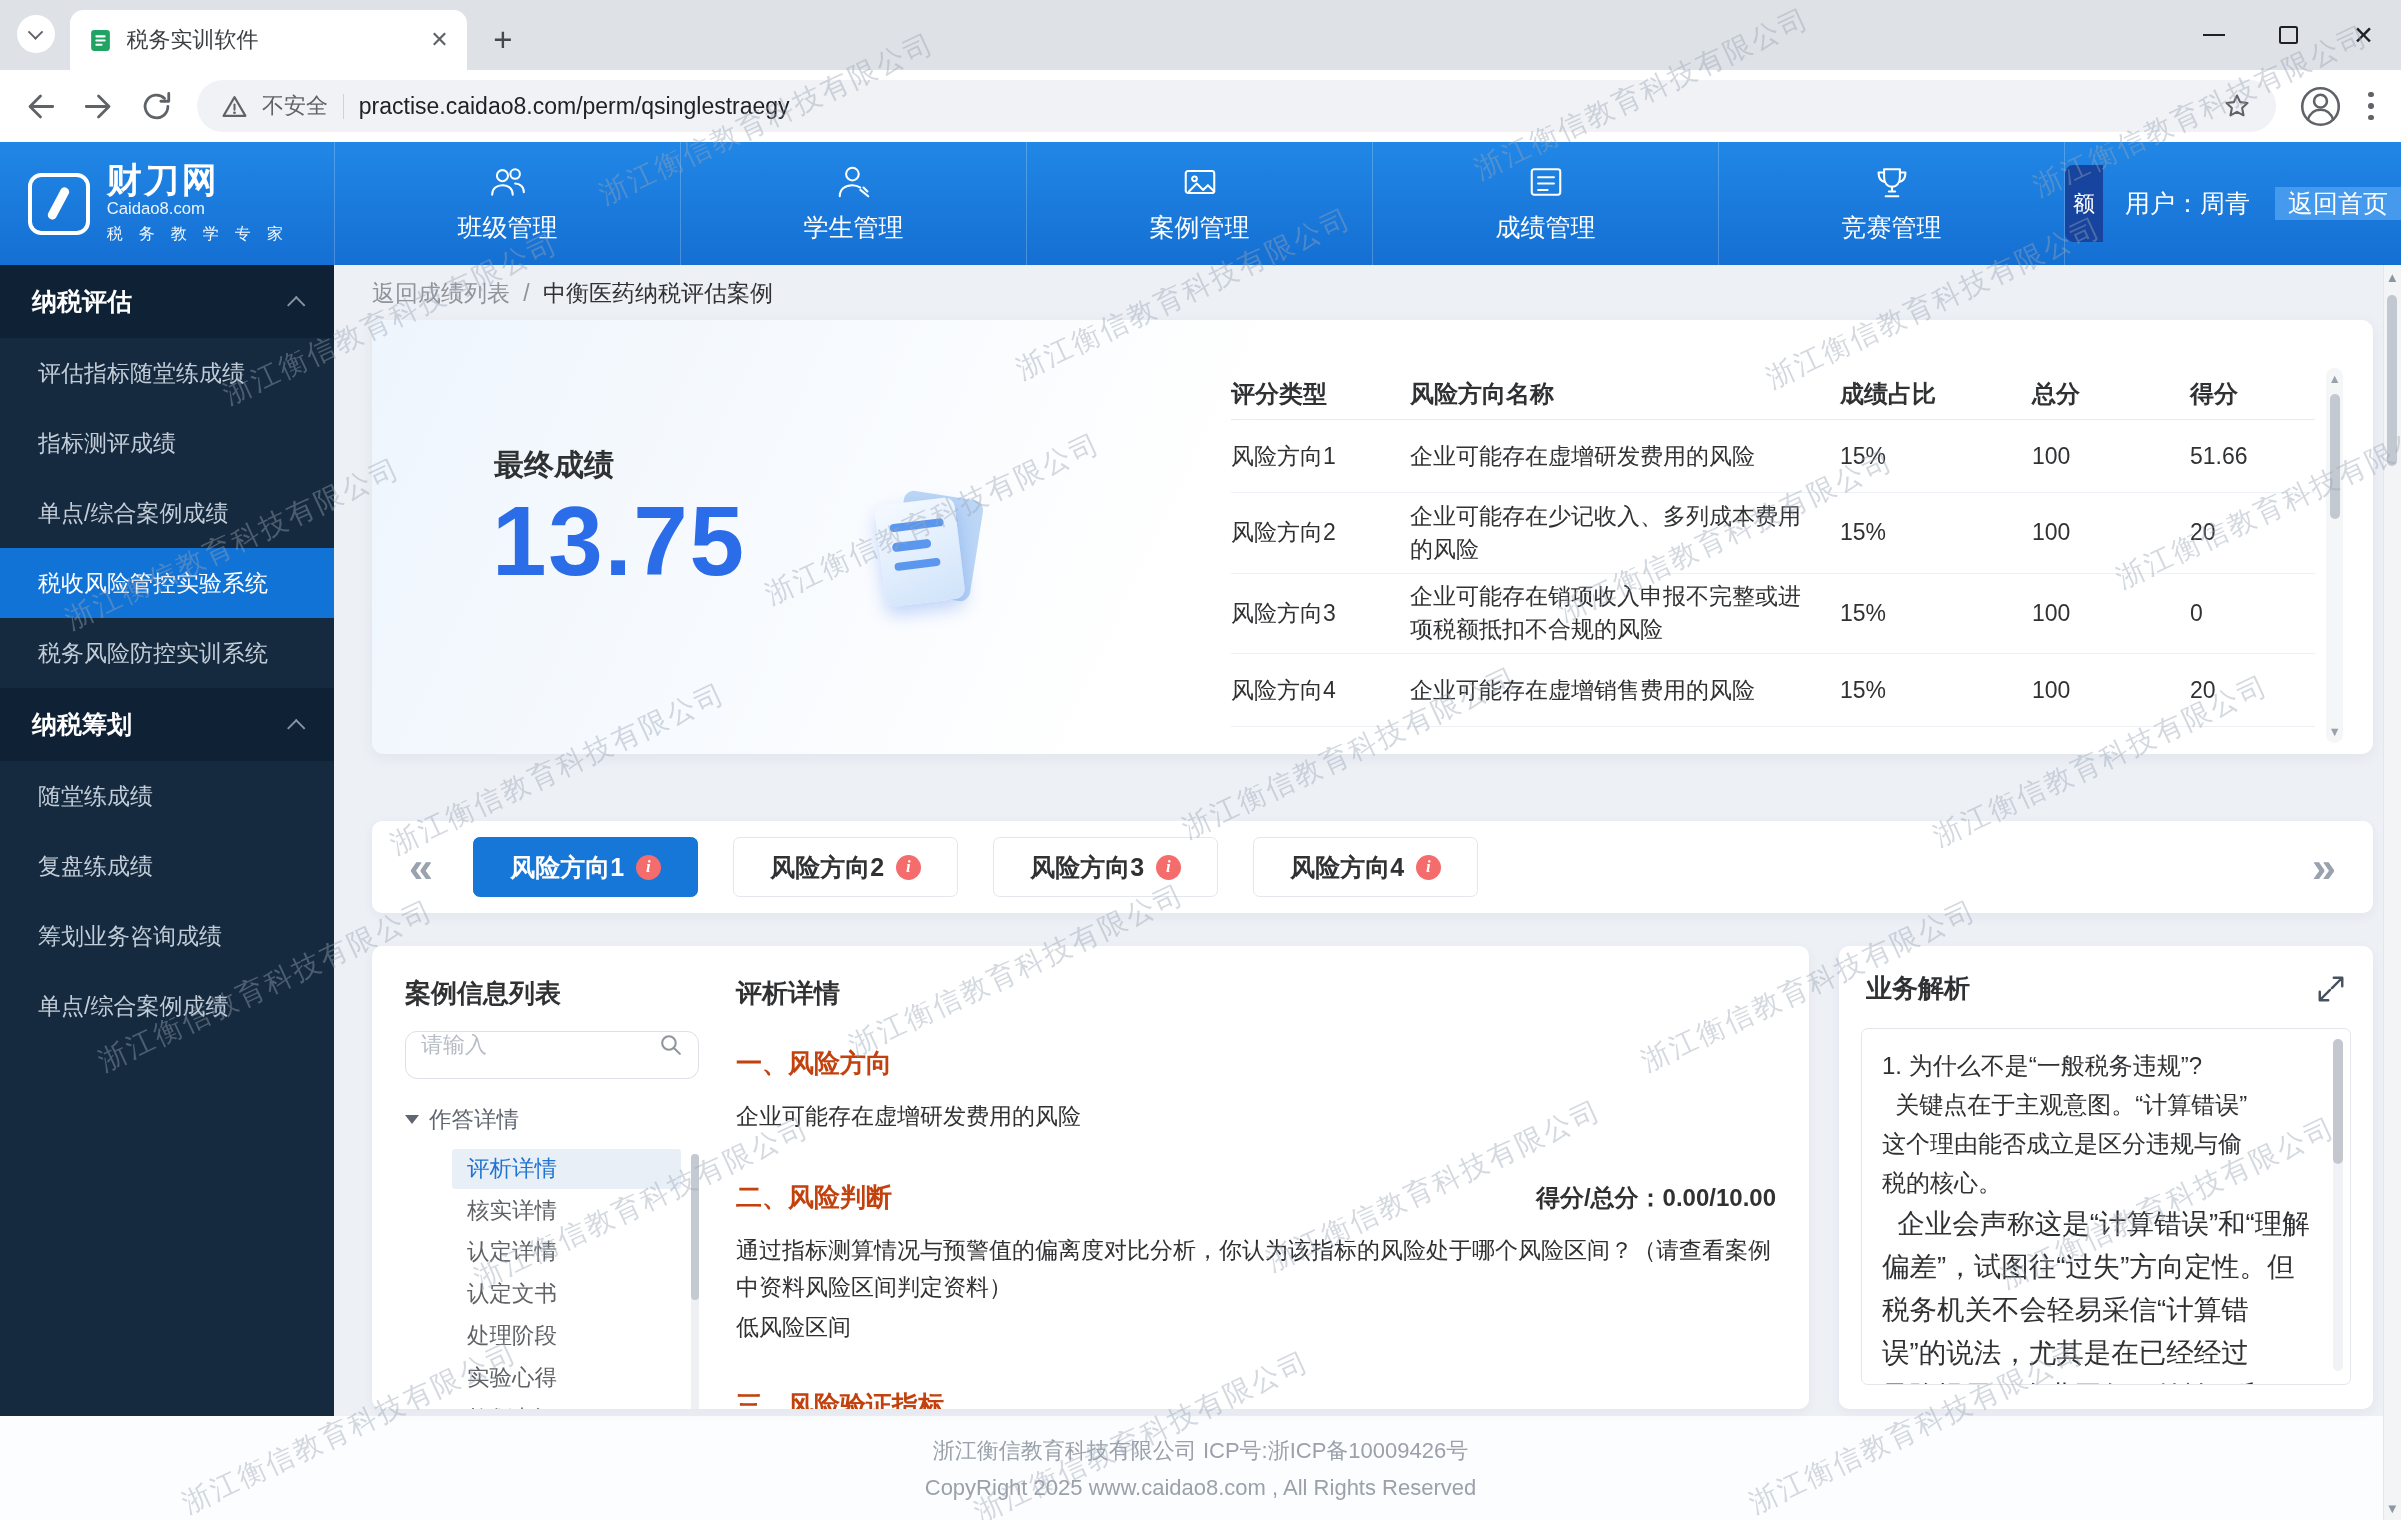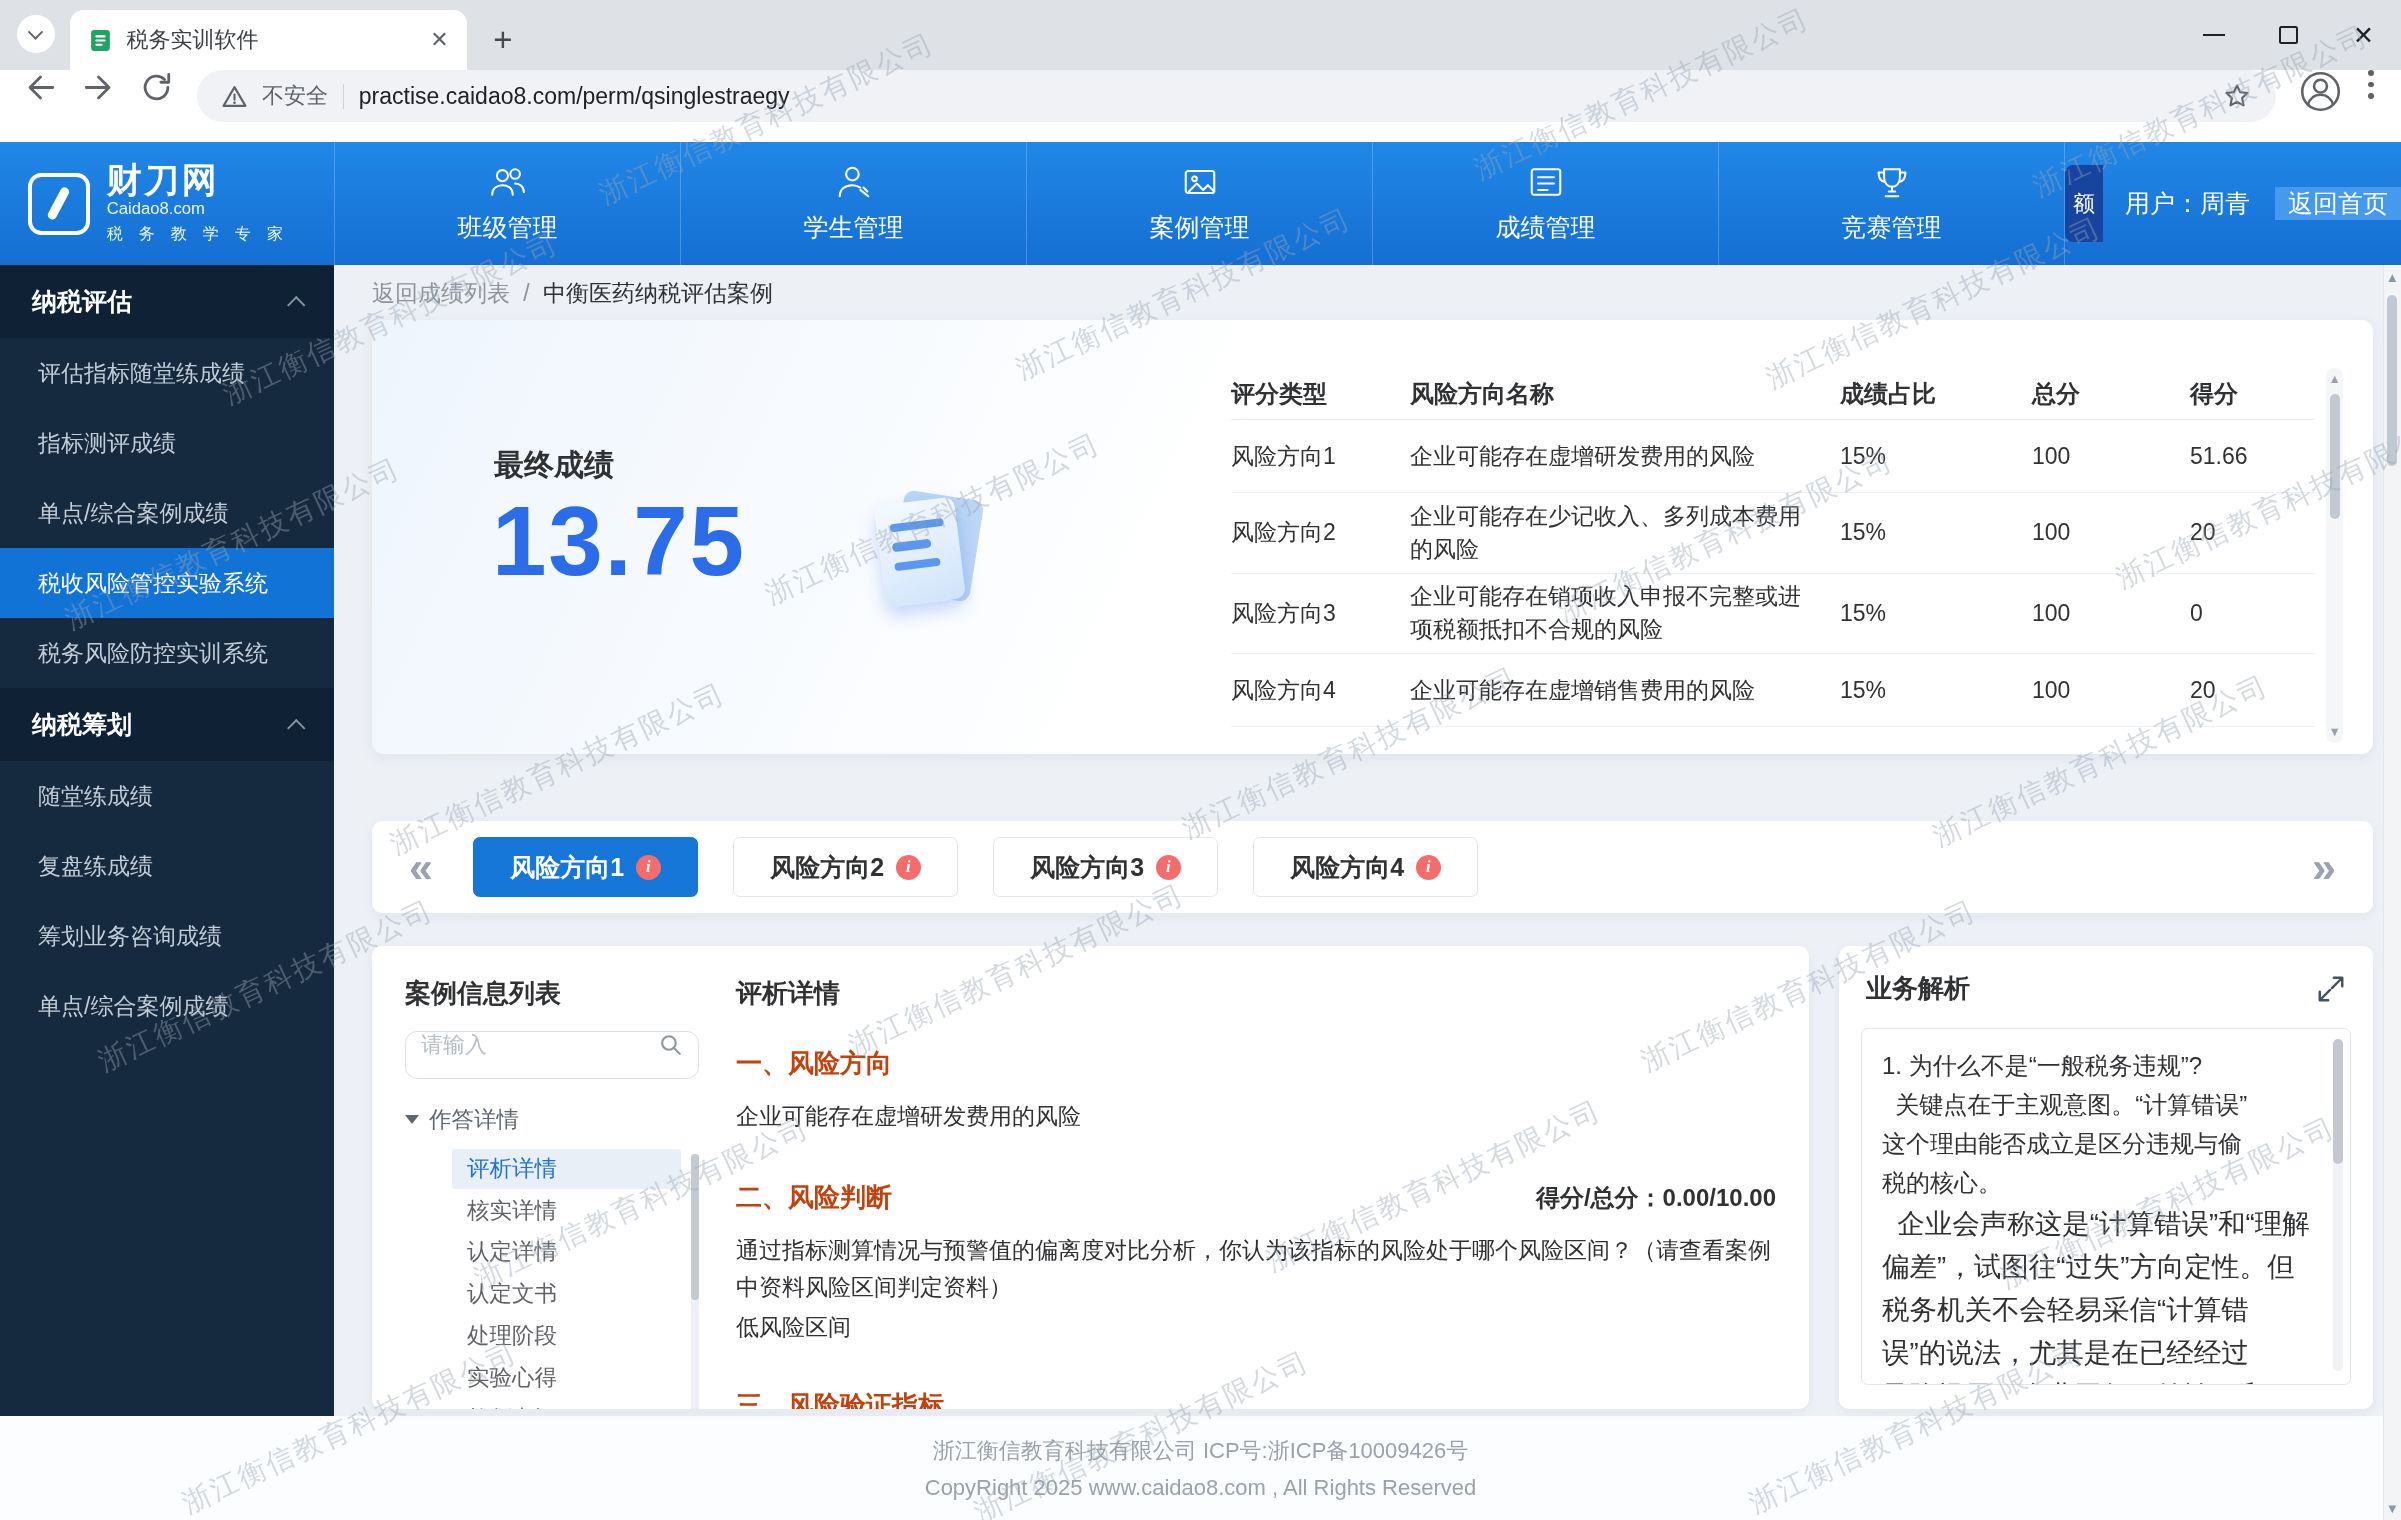--- a/index.html
+++ b/index.html
@@ -14,21 +14,21 @@
 .tab{margin-left:70px;width:397px;height:60px;background:#fff;border-radius:13.3px 13.3px 0 0;display:flex;align-items:center;padding:0 18.3px;gap:13.3px}
 .tab-title{font-size:22px;color:#3c4043;flex:1;white-space:nowrap;overflow:hidden}
 .xglyph::before{content:"✕";font-size:22px;color:#5f6368}
 .newtab{width:45px;height:45px;margin:0 0 8.3px 13.3px;display:flex;align-items:center;justify-content:center;border-radius:50%;cursor:pointer}
 .newtab::before{content:"+";font-size:33px;color:#45494d;line-height:1}
 .win-controls{position:absolute;right:0;top:0;height:70px;display:flex}
 .win-btn{width:75px;height:70px;display:flex;align-items:center;justify-content:center;cursor:pointer}
 .min-glyph{width:22px;height:2.5px;background:#202124}
 .max-glyph{width:18.3px;height:18.3px;border:2.5px solid #202124;border-radius:2.5px}
 .close-glyph::before{content:"✕";font-size:25px;color:#202124}
-.toolbar{height:72px;background:#fff;display:flex;align-items:flex-start;padding:0 23px;gap:23px}
+.toolbar{height:72px;background:#fff;display:flex;align-items:center;padding:0 23px;gap:23px}
 .tool-ic{width:35px;height:35px;flex-shrink:0;cursor:pointer}
 .addr{flex:1;height:52px;background:#f0f2f5;border-radius:26px;display:flex;align-items:center;padding:0 25px;gap:15px;min-width:0}
 .sec-label{font-size:22px;color:#5f6368;white-space:nowrap}
 .addr-div{width:0.8px;height:25px;background:#cfd3d8}
 .url{font-size:23px;color:#202124;white-space:nowrap;overflow:hidden;flex:1}
 .avatar{width:43px;height:43px;flex-shrink:0;cursor:pointer}
 .menu-dots{width:11.7px;display:flex;flex-direction:column;gap:5.8px;align-items:center;cursor:pointer;padding:0 6.7px}
 .menu-dots i{width:5.8px;height:5.8px;border-radius:50%;background:#5f6368}
 
 

